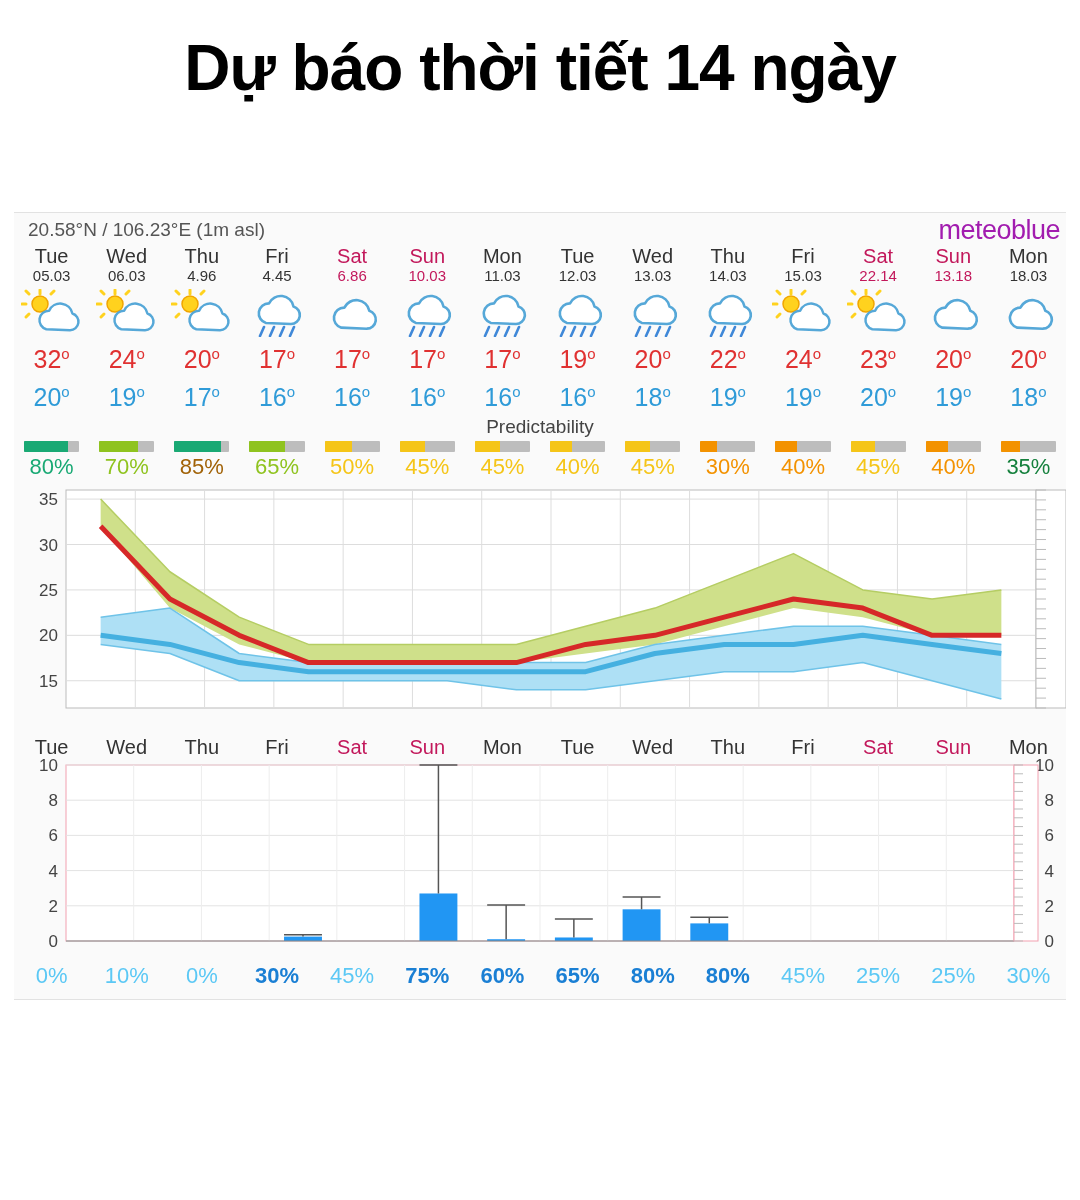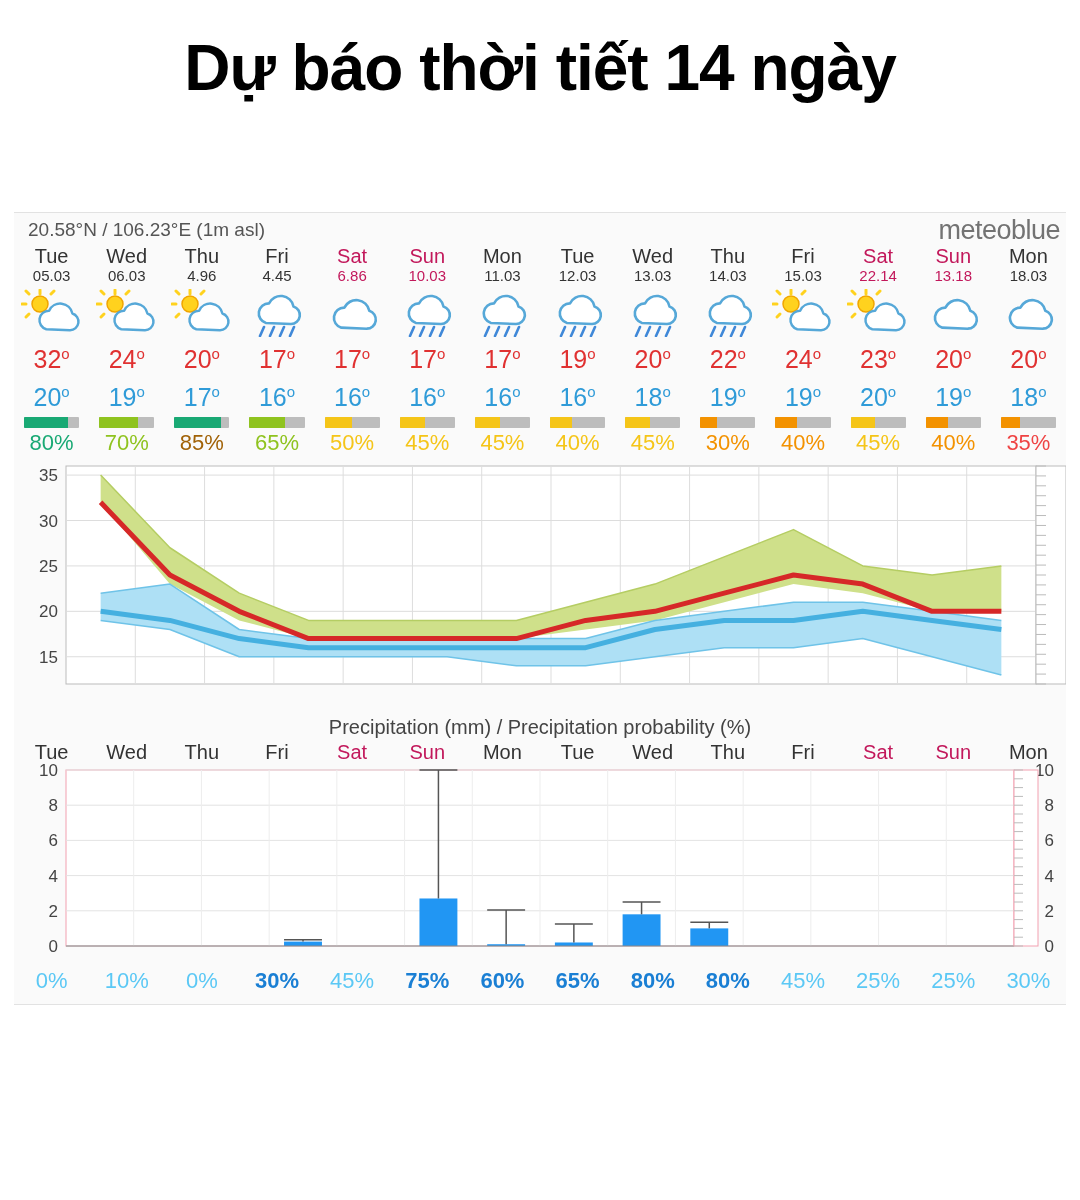--- a/index.html
+++ b/index.html
@@ -30,21 +30,21 @@
   .wx-head{
     position:relative;
     height:32px;
   }
   .coords{
     position:absolute;left:14px;top:6px;
     font-size:19px;color:#555;
   }
   .brand{
     position:absolute;right:6px;top:2px;
-    font-size:27px;color:#737373;letter-spacing:-0.5px;
+    font-size:27px;color:#a21caf;letter-spacing:-0.5px;
   }
   
   .days{
     display:flex;width:1052px;
   }
   .day{
     flex:1 1 0;
     text-align:center;
     position:relative;
   }
@@ -324,20 +324,21 @@
         <div class="icon"><svg width="62" height="48" viewBox="0 0 62 48">
             <g transform="translate(6,4) scale(1.02)">
               <path d="M14,34 a10,10 0 0,1 3,-19.6 a13,13 0 0,1 24.5,3 a9,9 0 0,1 -2.5,17.6 z" fill="#ffffff" stroke="#56a8d8" stroke-width="2.6" stroke-linejoin="round"></path>
             </g>
           </svg></div>
         <div class="tmax">20<span class="deg">o</span></div>
         <div class="tmin">18<span class="deg">o</span></div>
       </div>
     </div>
 
+  <div class="predict-title">Predictability</div>
   <div class="days" id="pred-row">
       <div class="day">
         <div class="pbar">
           <span style="width:80%;background:#19a974"></span>
         </div>
         <div class="pval" style="color:#19a974">80%</div>
       </div>
       <div class="day">
         <div class="pbar">
           <span style="width:70%;background:#8fc31f"></span>
@@ -407,21 +408,21 @@
       <div class="day">
         <div class="pbar">
           <span style="width:40%;background:#f39200"></span>
         </div>
         <div class="pval" style="color:#f39200">40%</div>
       </div>
       <div class="day">
         <div class="pbar">
           <span style="width:35%;background:#f39200"></span>
         </div>
-        <div class="pval" style="color:#ef4444">35%</div>
+        <div class="pval" style="color:#15803d">35%</div>
       </div>
     </div>
 
   <div class="chart-wrap">
     <svg id="temp-svg" width="1052" height="252" viewBox="0 0 1052 252">
         <rect x="52" y="10" width="970" height="218" fill="#ffffff" stroke="#bbb"></rect>
         <line x1="52" y1="200.75" x2="1022" y2="200.75" stroke="#ddd"></line>
         <text x="44" y="206.75" text-anchor="end" font-size="17" fill="#444" font-family="Liberation Sans, sans-serif">15</text>
         <line x1="52" y1="155.33333333333331" x2="1022" y2="155.33333333333331" stroke="#ddd"></line>
         <text x="44" y="161.33333333333331" text-anchor="end" font-size="17" fill="#444" font-family="Liberation Sans, sans-serif">20</text>
@@ -471,21 +472,20 @@
         <line x1="1022" y1="168.54545454545453" x2="1032" y2="168.54545454545453" stroke="#bbb"></line>
         <line x1="1022" y1="178.45454545454547" x2="1032" y2="178.45454545454547" stroke="#bbb"></line>
         <line x1="1022" y1="188.36363636363637" x2="1032" y2="188.36363636363637" stroke="#bbb"></line>
         <line x1="1022" y1="198.27272727272728" x2="1032" y2="198.27272727272728" stroke="#bbb"></line>
         <line x1="1022" y1="208.1818181818182" x2="1032" y2="208.1818181818182" stroke="#bbb"></line>
         <line x1="1022" y1="218.0909090909091" x2="1032" y2="218.0909090909091" stroke="#bbb"></line>
         <line x1="1022" y1="228" x2="1032" y2="228" stroke="#bbb"></line>
       </svg>
   </div>
 
-  <div class="chart-title">Precipitation (mm) / Precipitation probability (%)</div>
   <div class="days2" id="precip-days">
       <div class="d">Tue</div>
       <div class="d">Wed</div>
       <div class="d">Thu</div>
       <div class="d">Fri</div>
       <div class="d weekend">Sat</div>
       <div class="d weekend">Sun</div>
       <div class="d">Mon</div>
       <div class="d">Tue</div>
       <div class="d">Wed</div>

